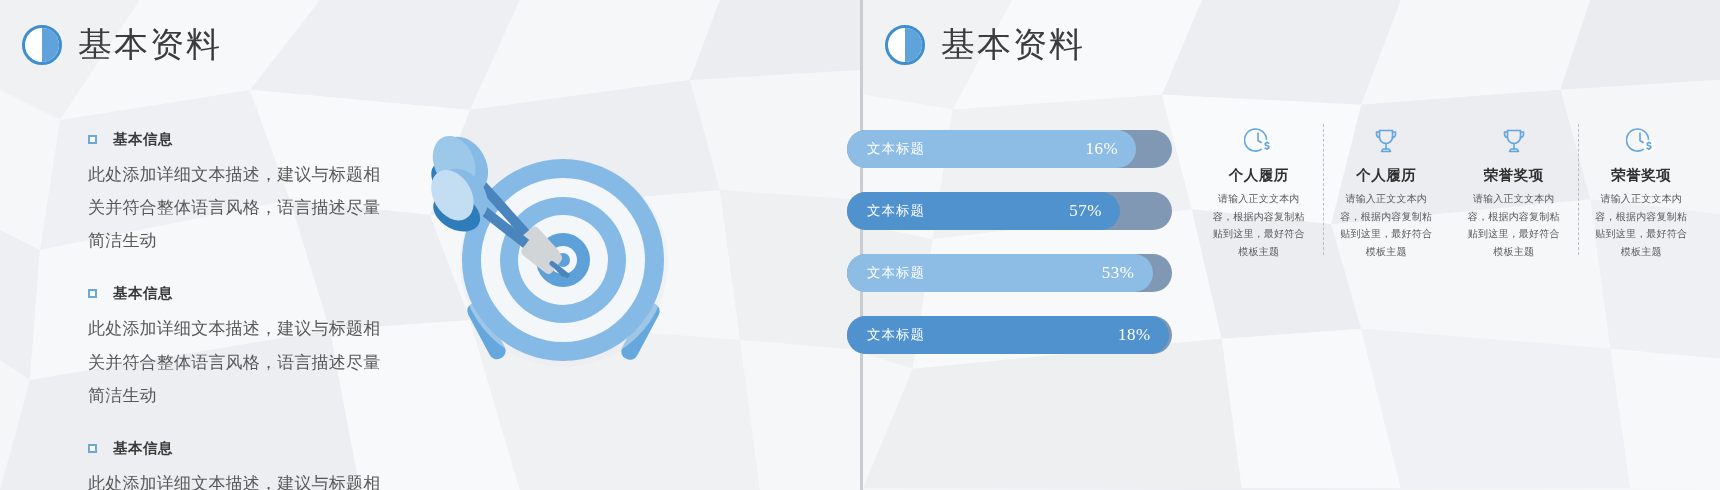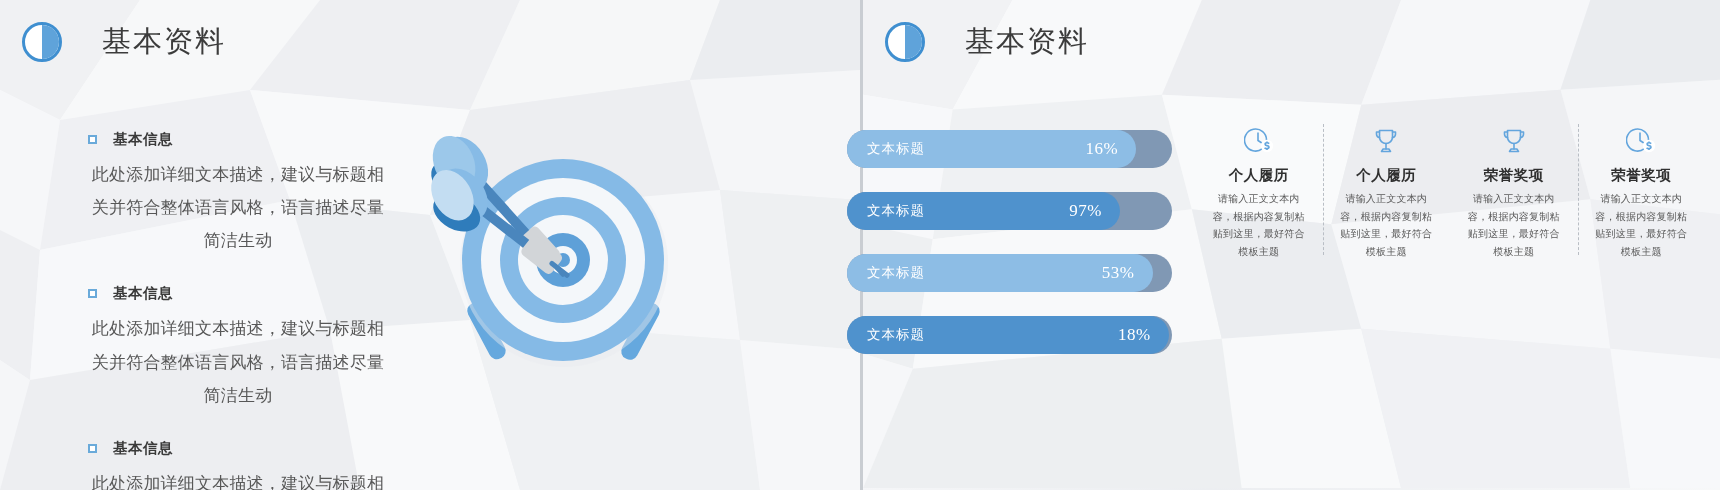--- a/index.html
+++ b/index.html
@@ -28,27 +28,27 @@
     width: 40px; height: 40px; border-radius: 50%;
     border: 3px solid #3f8fd0; background: #ffffff;
     position: relative; overflow: hidden; flex: none;
   }
   .hdr-icon::after {
     content: ""; position: absolute; top: 0; right: 0;
     width: 50%; height: 100%; background: #5fa3da;
     border-radius: 0 100px 100px 0 / 0 50% 50% 0;
   }
   .hdr-title {
-    margin-left: 40px; font-size: 29px; color: #3c3c3c;
+    margin-left: 16px; font-size: 34px; color: #3c3c3c;
     letter-spacing: 2px; font-weight: 400; white-space: nowrap;
   }
 
   
   .list { position: absolute; left: 88px; top: 130px; width: 300px; }
-  .block { margin-bottom: 27px; text-align: center; }
+  .block { margin-bottom: 27px; }
   .block:last-child { margin-bottom: 0; }
   .blk-head { display: flex; align-items: center; margin-bottom: 9px; }
   .sq {
     width: 9px; height: 9px; border: 2px solid #6aaada;
     background: #ffffff; flex: none;
   }
   .blk-title {
     margin-left: 16px; font-size: 14.5px; color: #3a3a3a; font-weight: 700;
     letter-spacing: 0.5px;
   }
@@ -232,21 +232,21 @@
       <div class="track"></div>
       <div class="fill light" id="fill0" style="width: 89%;">
         <span class="bar-label">文本标题</span>
         <span class="bar-pct">16%</span>
       </div>
     </div>
     <div class="barrow">
       <div class="track"></div>
       <div class="fill dark" id="fill1" style="width: 84%;">
         <span class="bar-label">文本标题</span>
-        <span class="bar-pct">97%</span>
+        <span class="bar-pct">57%</span>
       </div>
     </div>
     <div class="barrow">
       <div class="track"></div>
       <div class="fill light" id="fill2" style="width: 94%;">
         <span class="bar-label">文本标题</span>
         <span class="bar-pct">53%</span>
       </div>
     </div>
     <div class="barrow">

